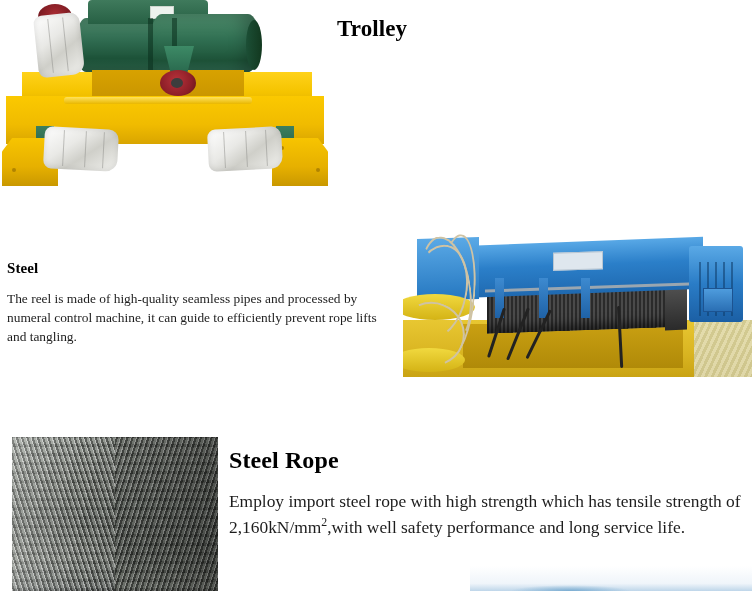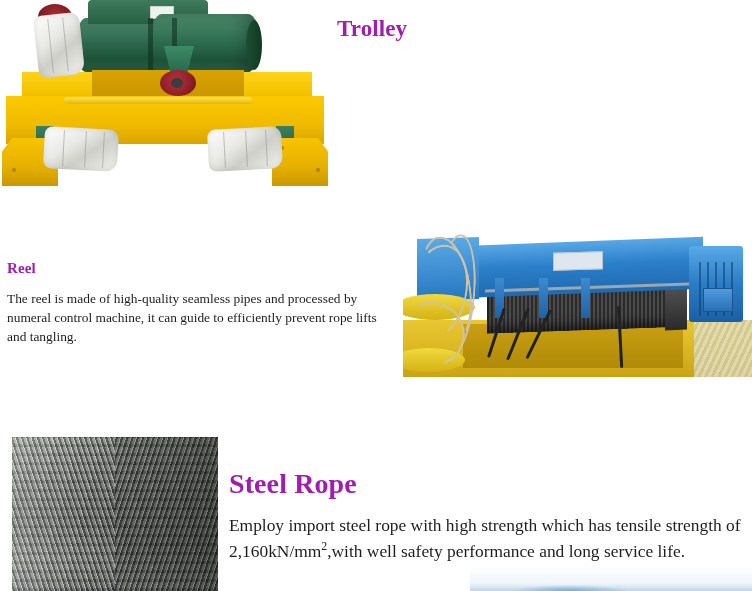--- a/index.html
+++ b/index.html
@@ -18,21 +18,21 @@
     -webkit-font-smoothing: antialiased;
   }
 
   .page { position: relative; width: 752px; height: 591px; }
 
   
   .block { position: absolute; }
 
   .heading {
     font-weight: bold;
-    color: #a21caf;
+    color: #000000;
     letter-spacing: 0.1px;
     white-space: nowrap;
   }
   .body-text {
     color: #1d1d1d;
     text-align: left;
   }
   .body-text sup { font-size: 0.68em; vertical-align: super; line-height: 0; }
 
   
@@ -43,21 +43,21 @@
 
   
   #reel-text  { left: 7px; top: 258px; width: 382px; }
   #reel-text .heading { font-size: 15px; line-height: 20px; }
   #reel-text .body-text { font-size: 13.4px; line-height: 19.2px; margin-top: 11px; }
   #reel-image { left: 403px; top: 232px; width: 349px; height: 145px; }
 
   
   #rope-image { left: 12px; top: 437px; width: 206px; height: 154px; }
   #rope-text  { left: 229px; top: 444px; width: 520px; }
-  #rope-text .heading { font-size: 28px; line-height: 32px; margin-top: 24px; }
+  #rope-text .heading { font-size: 24px; line-height: 32px; }
   #rope-text .body-text { font-size: 17.4px; line-height: 26px; margin-top: 12px; }
 
   
   .photo { position: absolute; overflow: hidden; background: #ffffff; }
 
   
   .tr-frame-top {
     position: absolute; left: 22px; top: 72px; width: 290px; height: 36px;
     background: linear-gradient(180deg,#ffd21a 0%,#f5c400 55%,#e0ad00 100%);
   }
@@ -319,21 +319,21 @@
         <span class="fold" style="left:52%"></span>
         <span class="fold" style="left:78%"></span>
     </div>
   </div>
 
   <div class="block" id="trolley-text">
     <div class="heading">Trolley</div>
   </div>
 
   <div class="block" id="reel-text">
-    <div class="heading">Reel</div>
+    <div class="heading">Steel</div>
     <div class="body-text">The reel is made of high-quality seamless pipes and processed by numeral control machine, it can guide to efficiently prevent rope lifts and tangling.</div>
   </div>
 
   <div class="block photo" id="reel-image" role="img" aria-label="Blue electric hoist with grooved black rope drum, motor, ropes and yellow base frame">
 
     <div class="rl-yellow-base"></div>
     <div class="rl-yellow-inner"></div>
     <div class="rl-grass"></div>
 
     <div class="rl-drum"></div>

